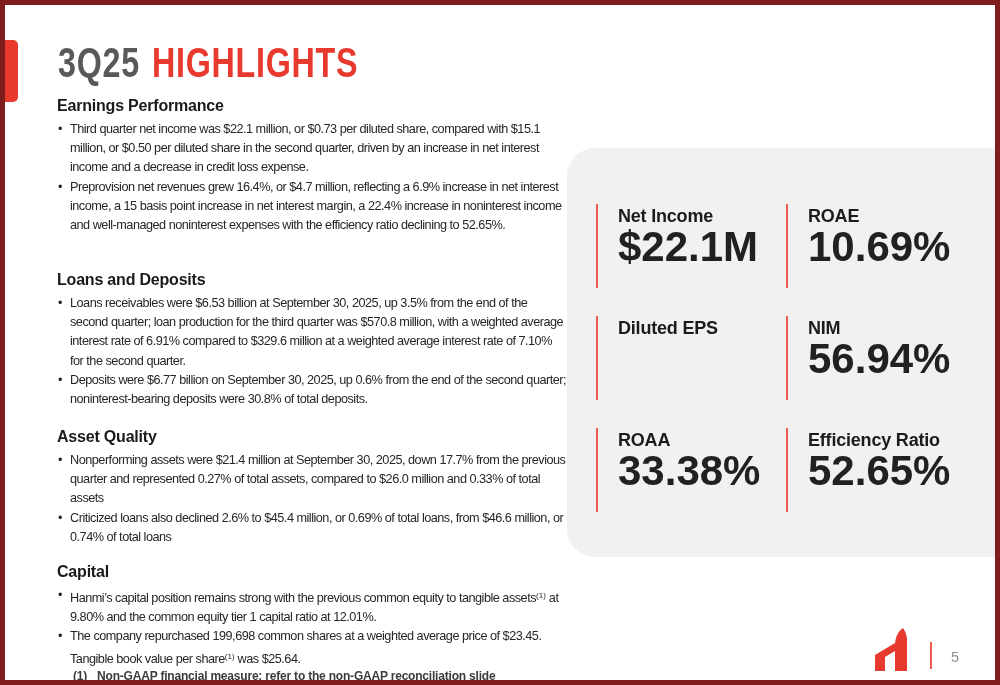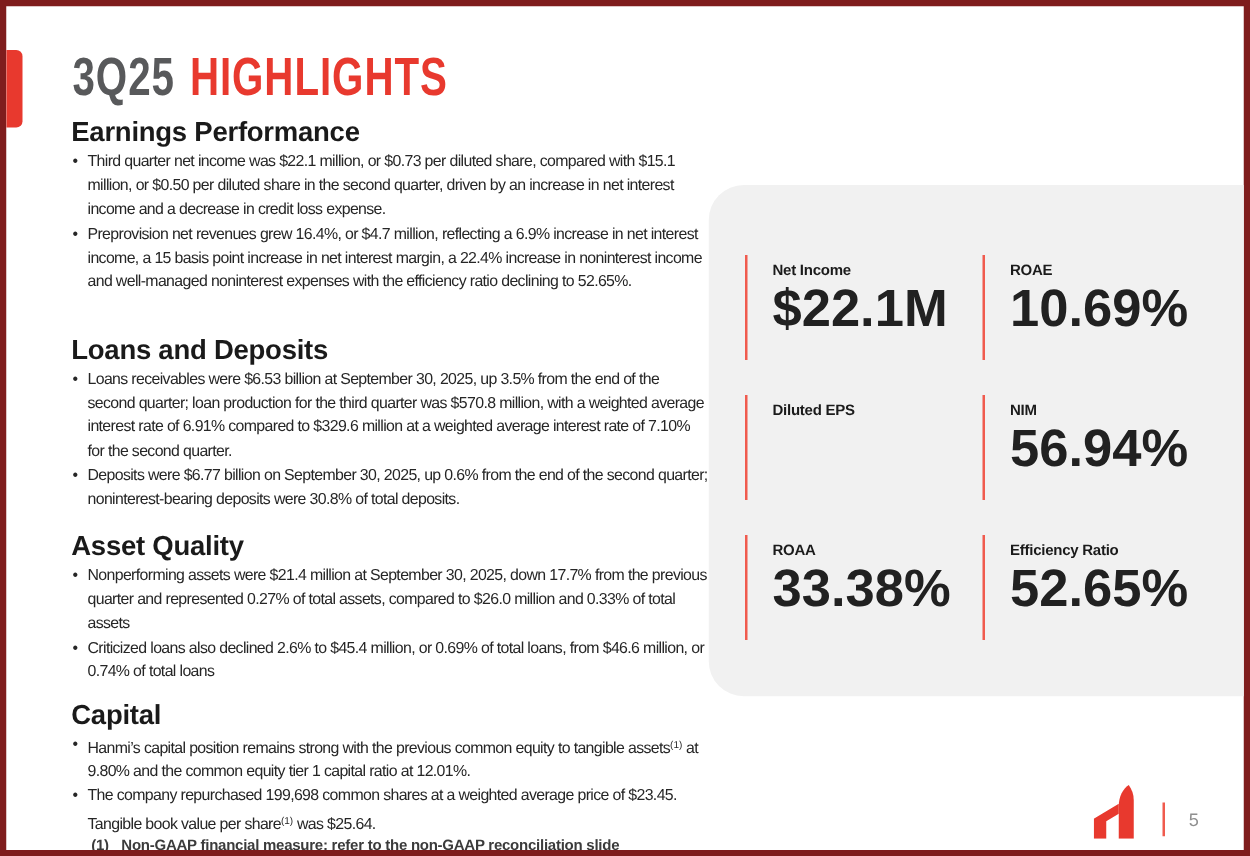--- a/index.html
+++ b/index.html
@@ -12,38 +12,38 @@
   .badge{position:absolute;left:0;top:35px;width:13px;height:62px;
     background:#E8392E;border-radius:0 5px 5px 0;}
   
   .title{position:absolute;left:53px;top:36px;font-size:43px;font-weight:bold;
     letter-spacing:1px;line-height:1;white-space:nowrap;
     transform:scaleX(0.75);transform-origin:left top;}
   .title .prefix{color:#58595B;margin-right:16px;}
   .title .hl{color:#E8392E;}
   
   #sections section{position:absolute;left:52px;width:510px;}
-  #sections h2{margin:0 0 4px 0;font-size:22px;line-height:21px;color:#1a1a1a;
+  #sections h2{margin:0 0 4px 0;font-size:16px;line-height:21px;color:#1a1a1a;
     letter-spacing:-0.2px;font-weight:bold;}
   #sections ul{margin:0;padding:0;list-style:none;}
   #sections li{position:relative;padding-left:13px;font-size:12.7px;
     line-height:19.2px;letter-spacing:-0.5px;color:#262626;}
   #sections li::before{content:"\2022";position:absolute;left:1px;top:0;color:#262626;}
   .sup{font-size:8px;vertical-align:4px;letter-spacing:0;}
   
   .footnote{position:absolute;left:68px;top:664px;font-size:12px;color:#3b3b3b;
     letter-spacing:-0.2px;font-weight:bold;}
   .footnote .fn-marker{margin-right:10px;}
   
   .panel{position:absolute;left:562px;top:143px;width:437px;height:409px;
     background:#F1F1F1;border-radius:28px 0 0 28px;}
   .metrics{position:absolute;left:29px;top:56px;display:grid;
     grid-template-columns:190px auto;grid-auto-rows:84px;row-gap:28px;}
   .metric{border-left:2px solid #F05B4E;padding-left:20px;box-sizing:border-box;}
-  .metric .label{font-size:12px;font-weight:bold;color:#1b1b1b;line-height:22px;
+  .metric .label{font-size:18px;font-weight:bold;color:#1b1b1b;line-height:22px;
     margin-top:1px;letter-spacing:-0.2px;}
   .metric .value{font-size:42px;font-weight:bold;color:#212121;line-height:34px;
     margin-top:3px;}
   
   .logo{position:absolute;left:870px;top:623px;width:33px;height:43px;}
   .footer-divider{position:absolute;left:925px;top:637px;width:2px;height:27px;
     background:#F05B4E;}
   .pagenum{position:absolute;left:946px;top:644px;font-size:14.5px;color:#8f8f8f;}
 </style>
 </head>

